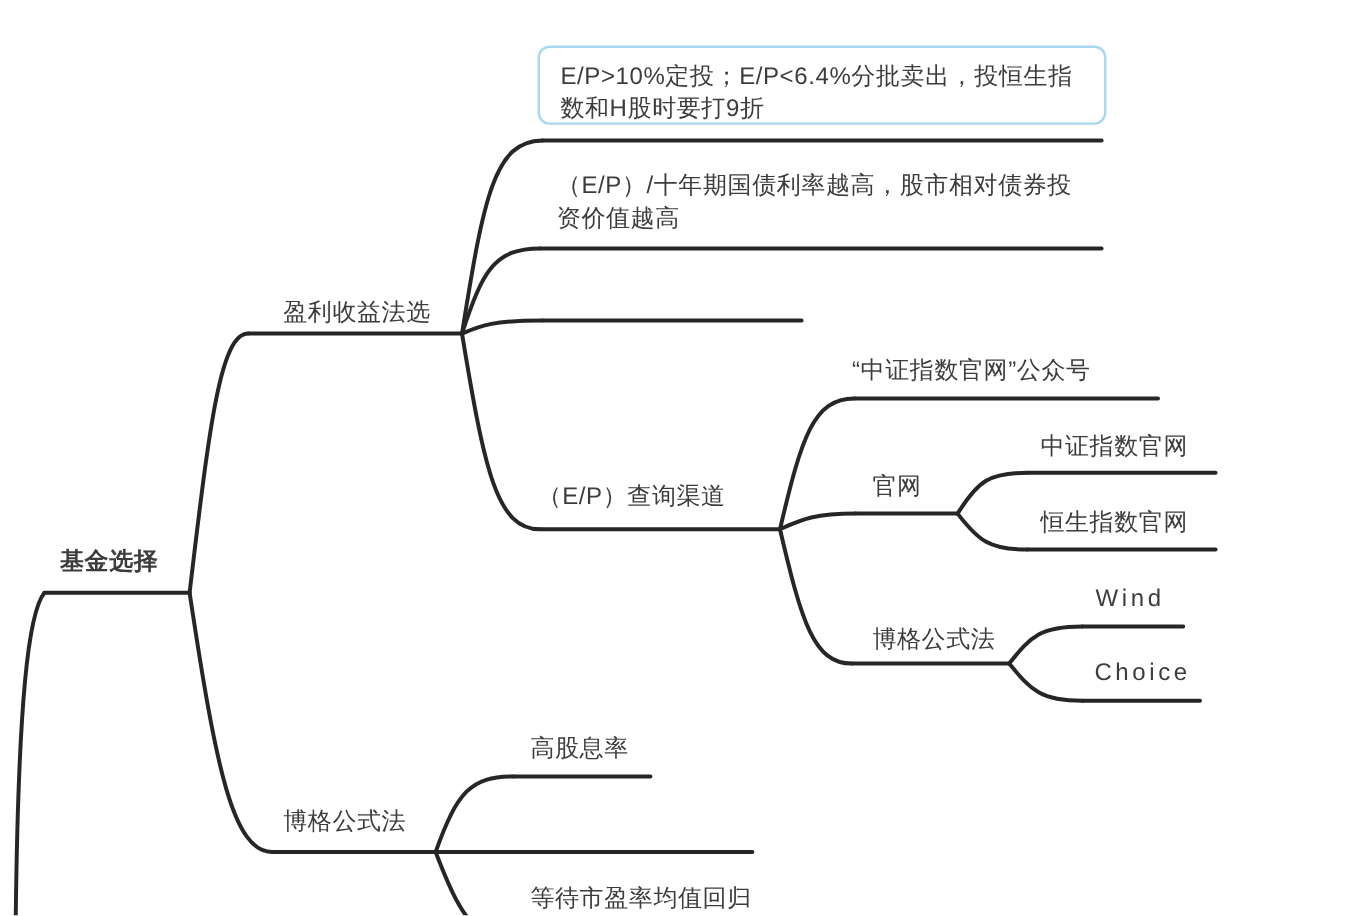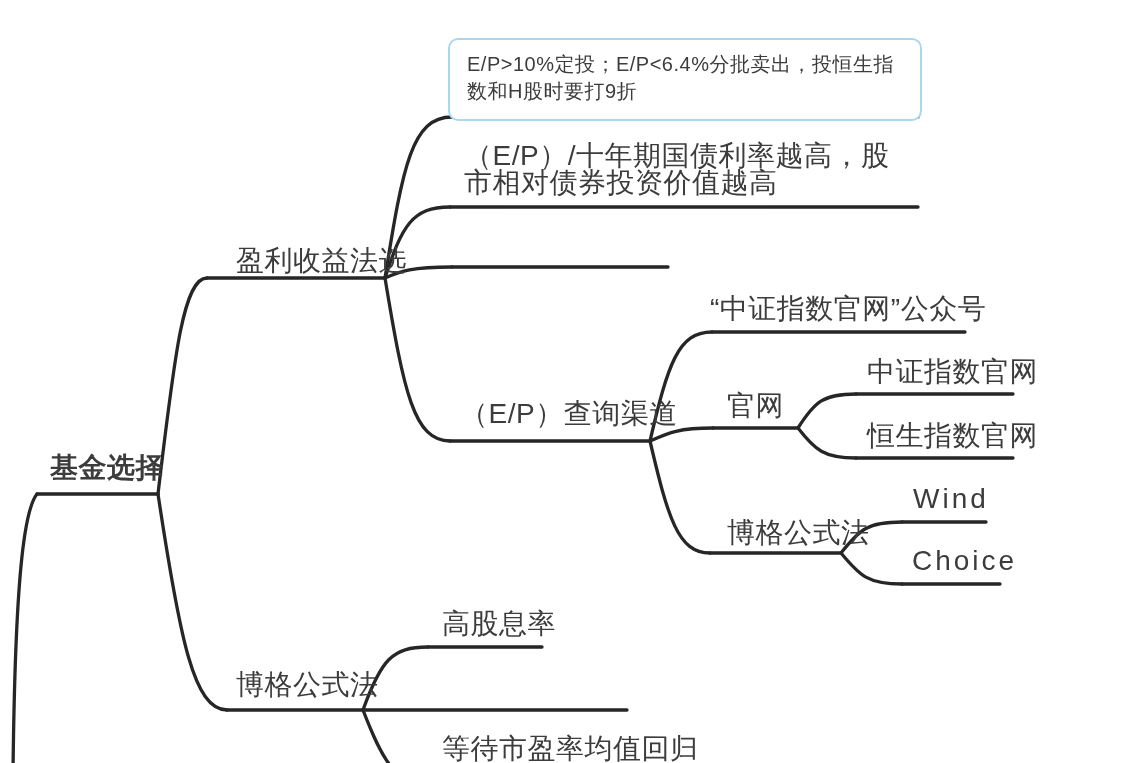--- a/index.html
+++ b/index.html
@@ -15,38 +15,38 @@
     background: #ffffff;
     font-family: "Liberation Sans", "DejaVu Sans", sans-serif;
   }
   .canvas svg {
     position: absolute;
     left: 0;
     top: 0;
   }
   .node {
     position: absolute;
-    font-size: 28px;
+    font-size: 20px;
     line-height: 26px;
     color: #3c3c3c;
     white-space: nowrap;
     letter-spacing: 0.5px;
   }
   .node.wrap {
     white-space: normal;
   }
   .node.latin {
     letter-spacing: 3px;
   }
   .highlight-box {
     position: absolute;
     left: 448px;
     top: 38px;
     width: 474px;
-    height: 83px;
+    height: 66px;
     box-sizing: border-box;
     border: 2px solid #a8d8f0;
     border-radius: 10px;
     background: #ffffff;
   }
   .highlight-box .hl-text {
     margin: 11px 14px 0 17px;
     font-size: 20px;
     line-height: 27px;
     color: #3c3c3c;
@@ -102,21 +102,21 @@
     <div class="hl-text">E/P&gt;10%定投；E/P&lt;6.4%分批卖出，投恒生指数和H股时要打9折</div>
   </div>
 
   <div class="node" style="left:50px; top:455px;font-weight:bold;">基金选择</div>
 
   <div class="node" style="left:236px; top:248px;">盈利收益法选</div>
 
   <div class="node wrap" style="left:464px; top:142px; width:434px; line-height:27px;">（E/P）/十年期国债利率越高，股市相对债券投资价值越高</div>
 
 
-  <div class="node" style="left:460px; top:401px;">（E/P）查询渠道</div>
+  <div class="node" style="left:448px; top:401px;">（E/P）查询渠道</div>
 
   <div class="node" style="left:710px; top:296px;">“中证指数官网”公众号</div>
 
   <div class="node" style="left:727px; top:393px;">官网</div>
 
   <div class="node" style="left:867px; top:359px;">中证指数官网</div>
 
   <div class="node" style="left:867px; top:423px;">恒生指数官网</div>
 
   <div class="node" style="left:727px; top:520px;">博格公式法</div>

